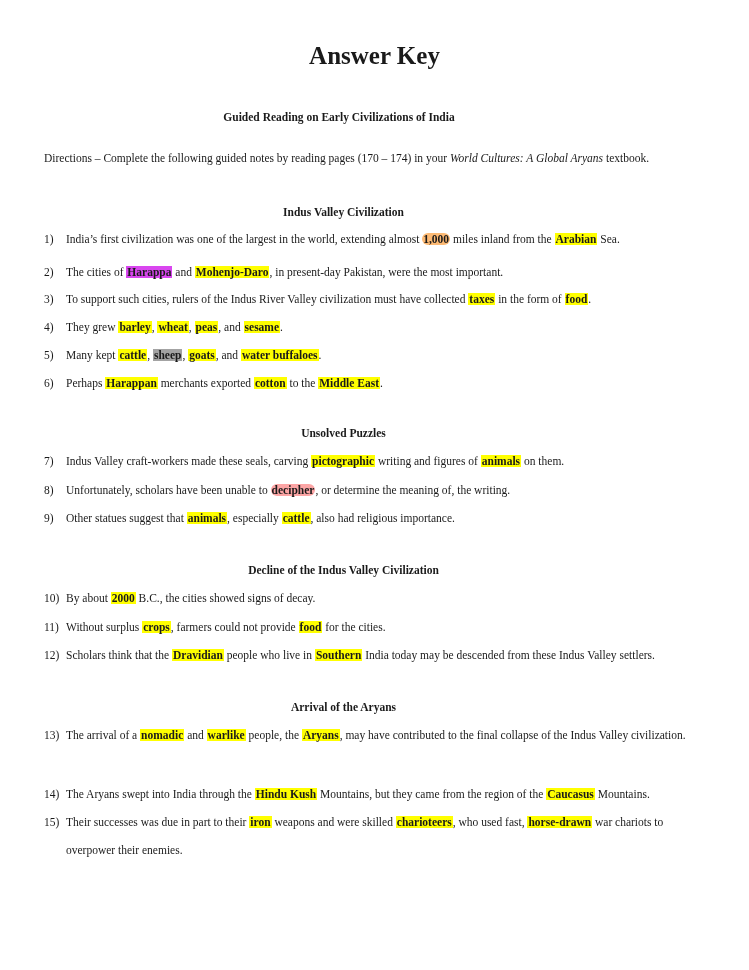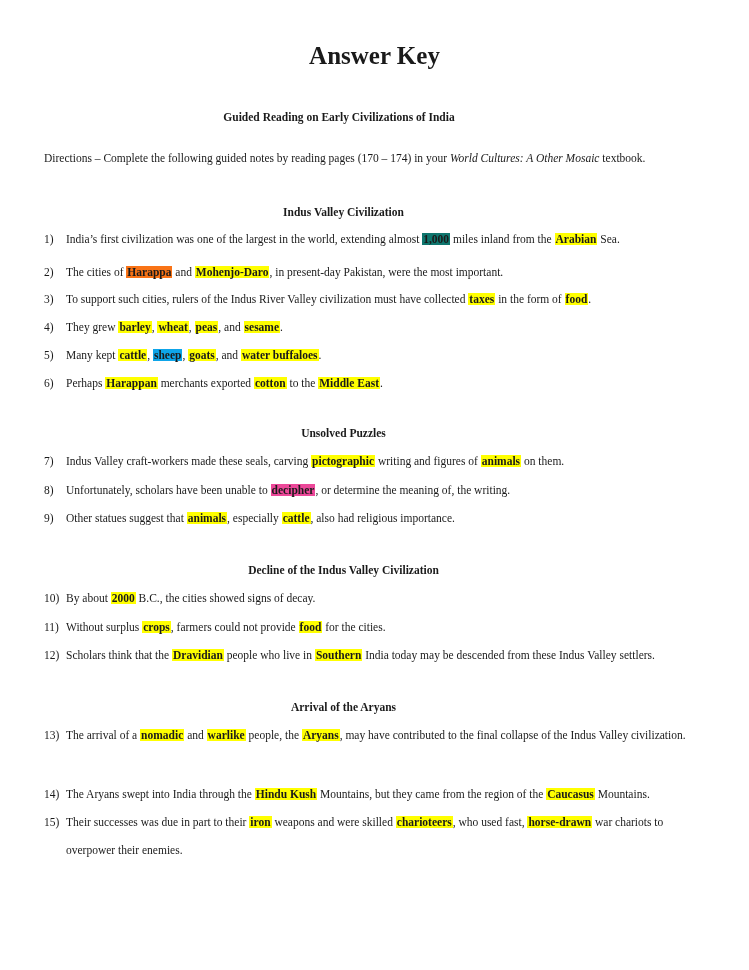--- a/index.html
+++ b/index.html
@@ -32,60 +32,60 @@
   .item .txt { display: block; margin-left: 22px; }
   .hl { background: #ffff00; font-weight: bold; padding: 0 1px; }
 </style>
 </head>
 <body>
 
 <div>
   <div class="title">Answer Key</div>
   <div class="subtitle">Guided Reading on Early Civilizations of India</div>
   <div class="directions">
-    <b>Directions –</b><span> Complete the following guided notes by reading pages (170 – 174) in your </span><i>World Cultures:  A Other Mosaic</i><span> textbook.</span>
+    <b>Directions –</b><span> Complete the following guided notes by reading pages (170 – 174) in your </span><i>World Cultures:  A Global Aryans</i><span> textbook.</span>
   </div>
 
   <div class="section-head" style="top:206px">Indus Valley Civilization</div>
   <div class="section-head" style="top:427px">Unsolved Puzzles</div>
   <div class="section-head" style="top:564px">Decline of the Indus Valley Civilization</div>
   <div class="section-head" style="top:701px">Arrival of the Aryans</div>
 
   <div id="items">
       <div class="item" style="top: 225px;">
         <span class="num">1)</span>
-        <span class="txt"><span>India’s first civilization was one of the largest in the world, extending almost </span><span class="hl" style="background: #0f766e;">1,000</span><span> miles inland from the </span><span class="hl" style="background: rgb(255, 255, 0); margin-top: 16px;">Arabian</span><span> Sea.</span></span>
+        <span class="txt"><span>India’s first civilization was one of the largest in the world, extending almost </span><span class="hl" style="background: #fdba74; border-radius: 6px;">1,000</span><span> miles inland from the </span><span class="hl" style="background: rgb(255, 255, 0); margin-top: 16px;">Arabian</span><span> Sea.</span></span>
       </div>
       <div class="item" style="top: 258px;">
         <span class="num">2)</span>
-        <span class="txt"><span>The cities of </span><span class="hl" style="background: #f97316; margin-top: 24px;">Harappa</span><span> and </span><span class="hl" style="background: rgb(255, 255, 0);">Mohenjo-Daro</span><span>, in present-day Pakistan, were the most important.</span></span>
+        <span class="txt"><span>The cities of </span><span class="hl" style="background: #d946ef; margin-top: 24px;">Harappa</span><span> and </span><span class="hl" style="background: rgb(255, 255, 0);">Mohenjo-Daro</span><span>, in present-day Pakistan, were the most important.</span></span>
       </div>
       <div class="item" style="top: 285px;">
         <span class="num">3)</span>
         <span class="txt"><span>To support such cities, rulers of the Indus River Valley civilization must have collected </span><span class="hl" style="background: rgb(255, 255, 0);">taxes</span><span> in the form of </span><span class="hl" style="background: rgb(255, 255, 0);">food</span><span>.</span></span>
       </div>
       <div class="item" style="top: 313px;">
         <span class="num">4)</span>
         <span class="txt"><span>They grew </span><span class="hl" style="background: rgb(255, 255, 0);">barley</span><span>, </span><span class="hl" style="background: rgb(255, 255, 0);">wheat</span><span>, </span><span class="hl" style="background: rgb(255, 255, 0);">peas</span><span>, and </span><span class="hl" style="background: rgb(255, 255, 0); text-align: right;">sesame</span><span>.</span></span>
       </div>
       <div class="item" style="top: 341px;">
         <span class="num">5)</span>
-        <span class="txt"><span>Many kept </span><span class="hl" style="background: rgb(255, 255, 0);">cattle</span><span>, </span><span class="hl" style="background: #0ea5e9;">sheep</span><span>, </span><span class="hl" style="background: rgb(255, 255, 0);">goats</span><span>, and </span><span class="hl" style="background: rgb(255, 255, 0);">water buffaloes</span><span>.</span></span>
+        <span class="txt"><span>Many kept </span><span class="hl" style="background: rgb(255, 255, 0);">cattle</span><span>, </span><span class="hl" style="background: #a3a3a3;">sheep</span><span>, </span><span class="hl" style="background: rgb(255, 255, 0);">goats</span><span>, and </span><span class="hl" style="background: rgb(255, 255, 0);">water buffaloes</span><span>.</span></span>
       </div>
       <div class="item" style="top: 369px;">
         <span class="num">6)</span>
         <span class="txt"><span>Perhaps </span><span class="hl" style="background: rgb(255, 255, 0);">Harappan</span><span> merchants exported </span><span class="hl" style="background: rgb(255, 255, 0);">cotton</span><span> to the </span><span class="hl" style="background: rgb(255, 255, 0); text-align: center;">Middle East</span><span>.</span></span>
       </div>
       <div class="item" style="top: 447px;">
         <span class="num">7)</span>
         <span class="txt"><span>Indus Valley craft-workers made these seals, carving </span><span class="hl" style="background: rgb(255, 255, 0); margin-top: 11px;">pictographic</span><span> writing and figures of </span><span class="hl" style="background: rgb(255, 255, 0);">animals</span><span> on them.</span></span>
       </div>
       <div class="item" style="top: 476px;">
         <span class="num">8)</span>
-        <span class="txt"><span>Unfortunately, scholars have been unable to </span><span class="hl" style="background: #ec4899;">decipher</span><span>, or determine the meaning of, the writing.</span></span>
+        <span class="txt"><span>Unfortunately, scholars have been unable to </span><span class="hl" style="background: #fca5a5; border-radius: 6px;">decipher</span><span>, or determine the meaning of, the writing.</span></span>
       </div>
       <div class="item" style="top: 504px;">
         <span class="num">9)</span>
         <span class="txt"><span>Other statues suggest that </span><span class="hl" style="background: rgb(255, 255, 0);">animals</span><span>, especially </span><span class="hl" style="background: rgb(255, 255, 0);">cattle</span><span>, also had religious importance.</span></span>
       </div>
       <div class="item" style="top: 584px;">
         <span class="num">10)</span>
         <span class="txt"><span>By about </span><span class="hl" style="background: rgb(255, 255, 0);">2000</span><span> B.C., the cities showed signs of decay.</span></span>
       </div>
       <div class="item" style="top: 613px;">

